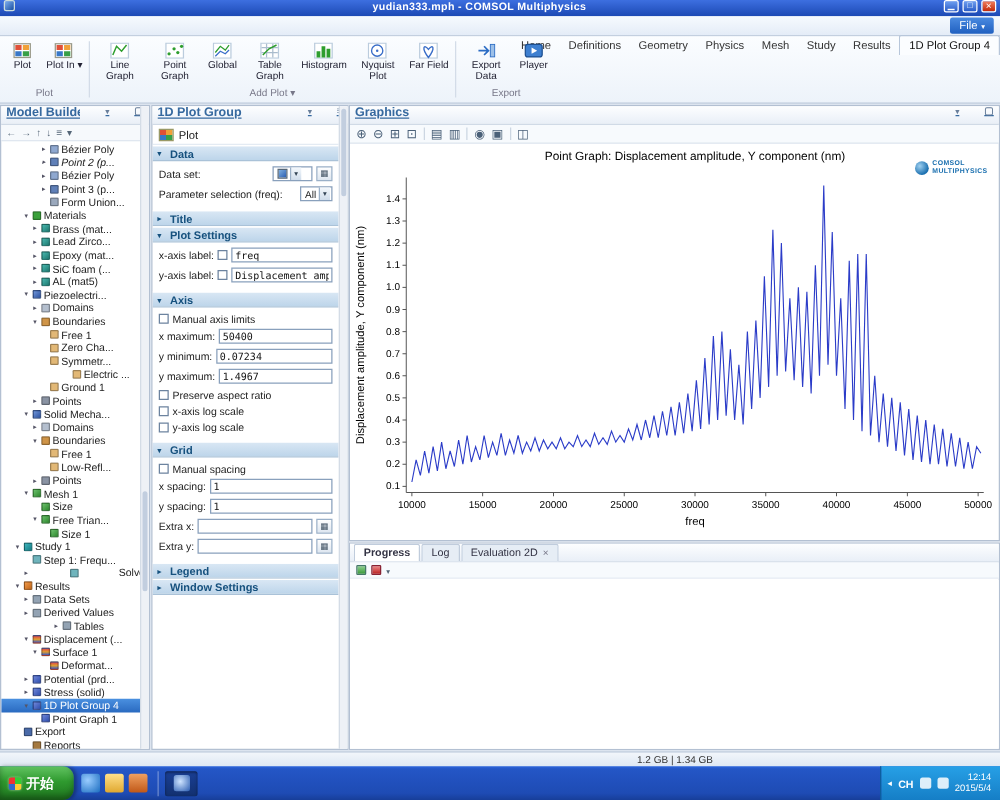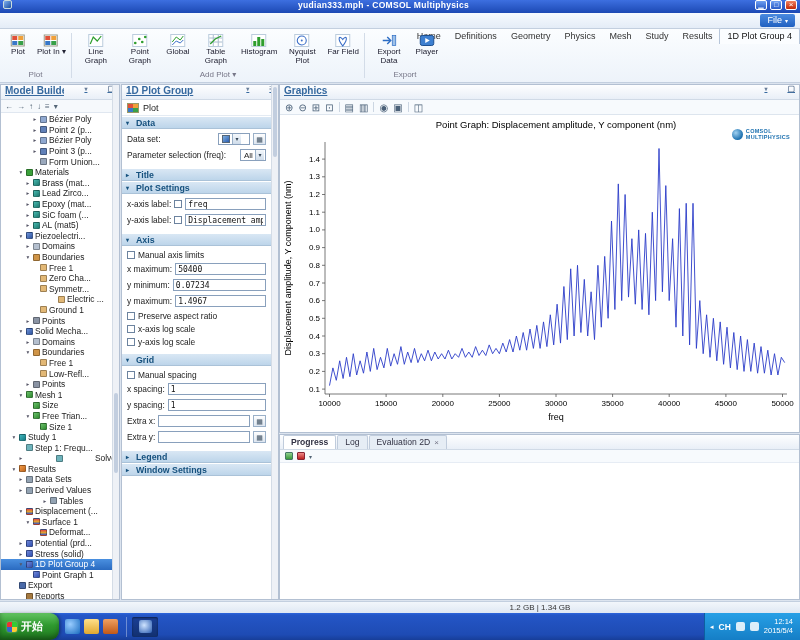--- a/index.html
+++ b/index.html
@@ -281,21 +281,21 @@
       <span>↓</span>
       <span>≡</span>
       <span>▾</span>
     </div>
   <div id="tree">
       <div class="titem" style="padding-left: 31px;">
         <span class="tmark">▸</span>
         <span class="tico i-geom"></span>
         <span>Bézier Poly</span>
       </div>
-      <div class="titem" style="padding-left: 31px;">
+      <div class="titem" style="padding-left: 31px; font-style: italic;">
         <span class="tmark">▸</span>
         <span class="tico i-point"></span>
         <span>Point 2 (p...</span>
       </div>
       <div class="titem" style="padding-left: 31px;">
         <span class="tmark">▸</span>
         <span class="tico i-geom"></span>
         <span>Bézier Poly</span>
       </div>
       <div class="titem" style="padding-left: 31px;">

